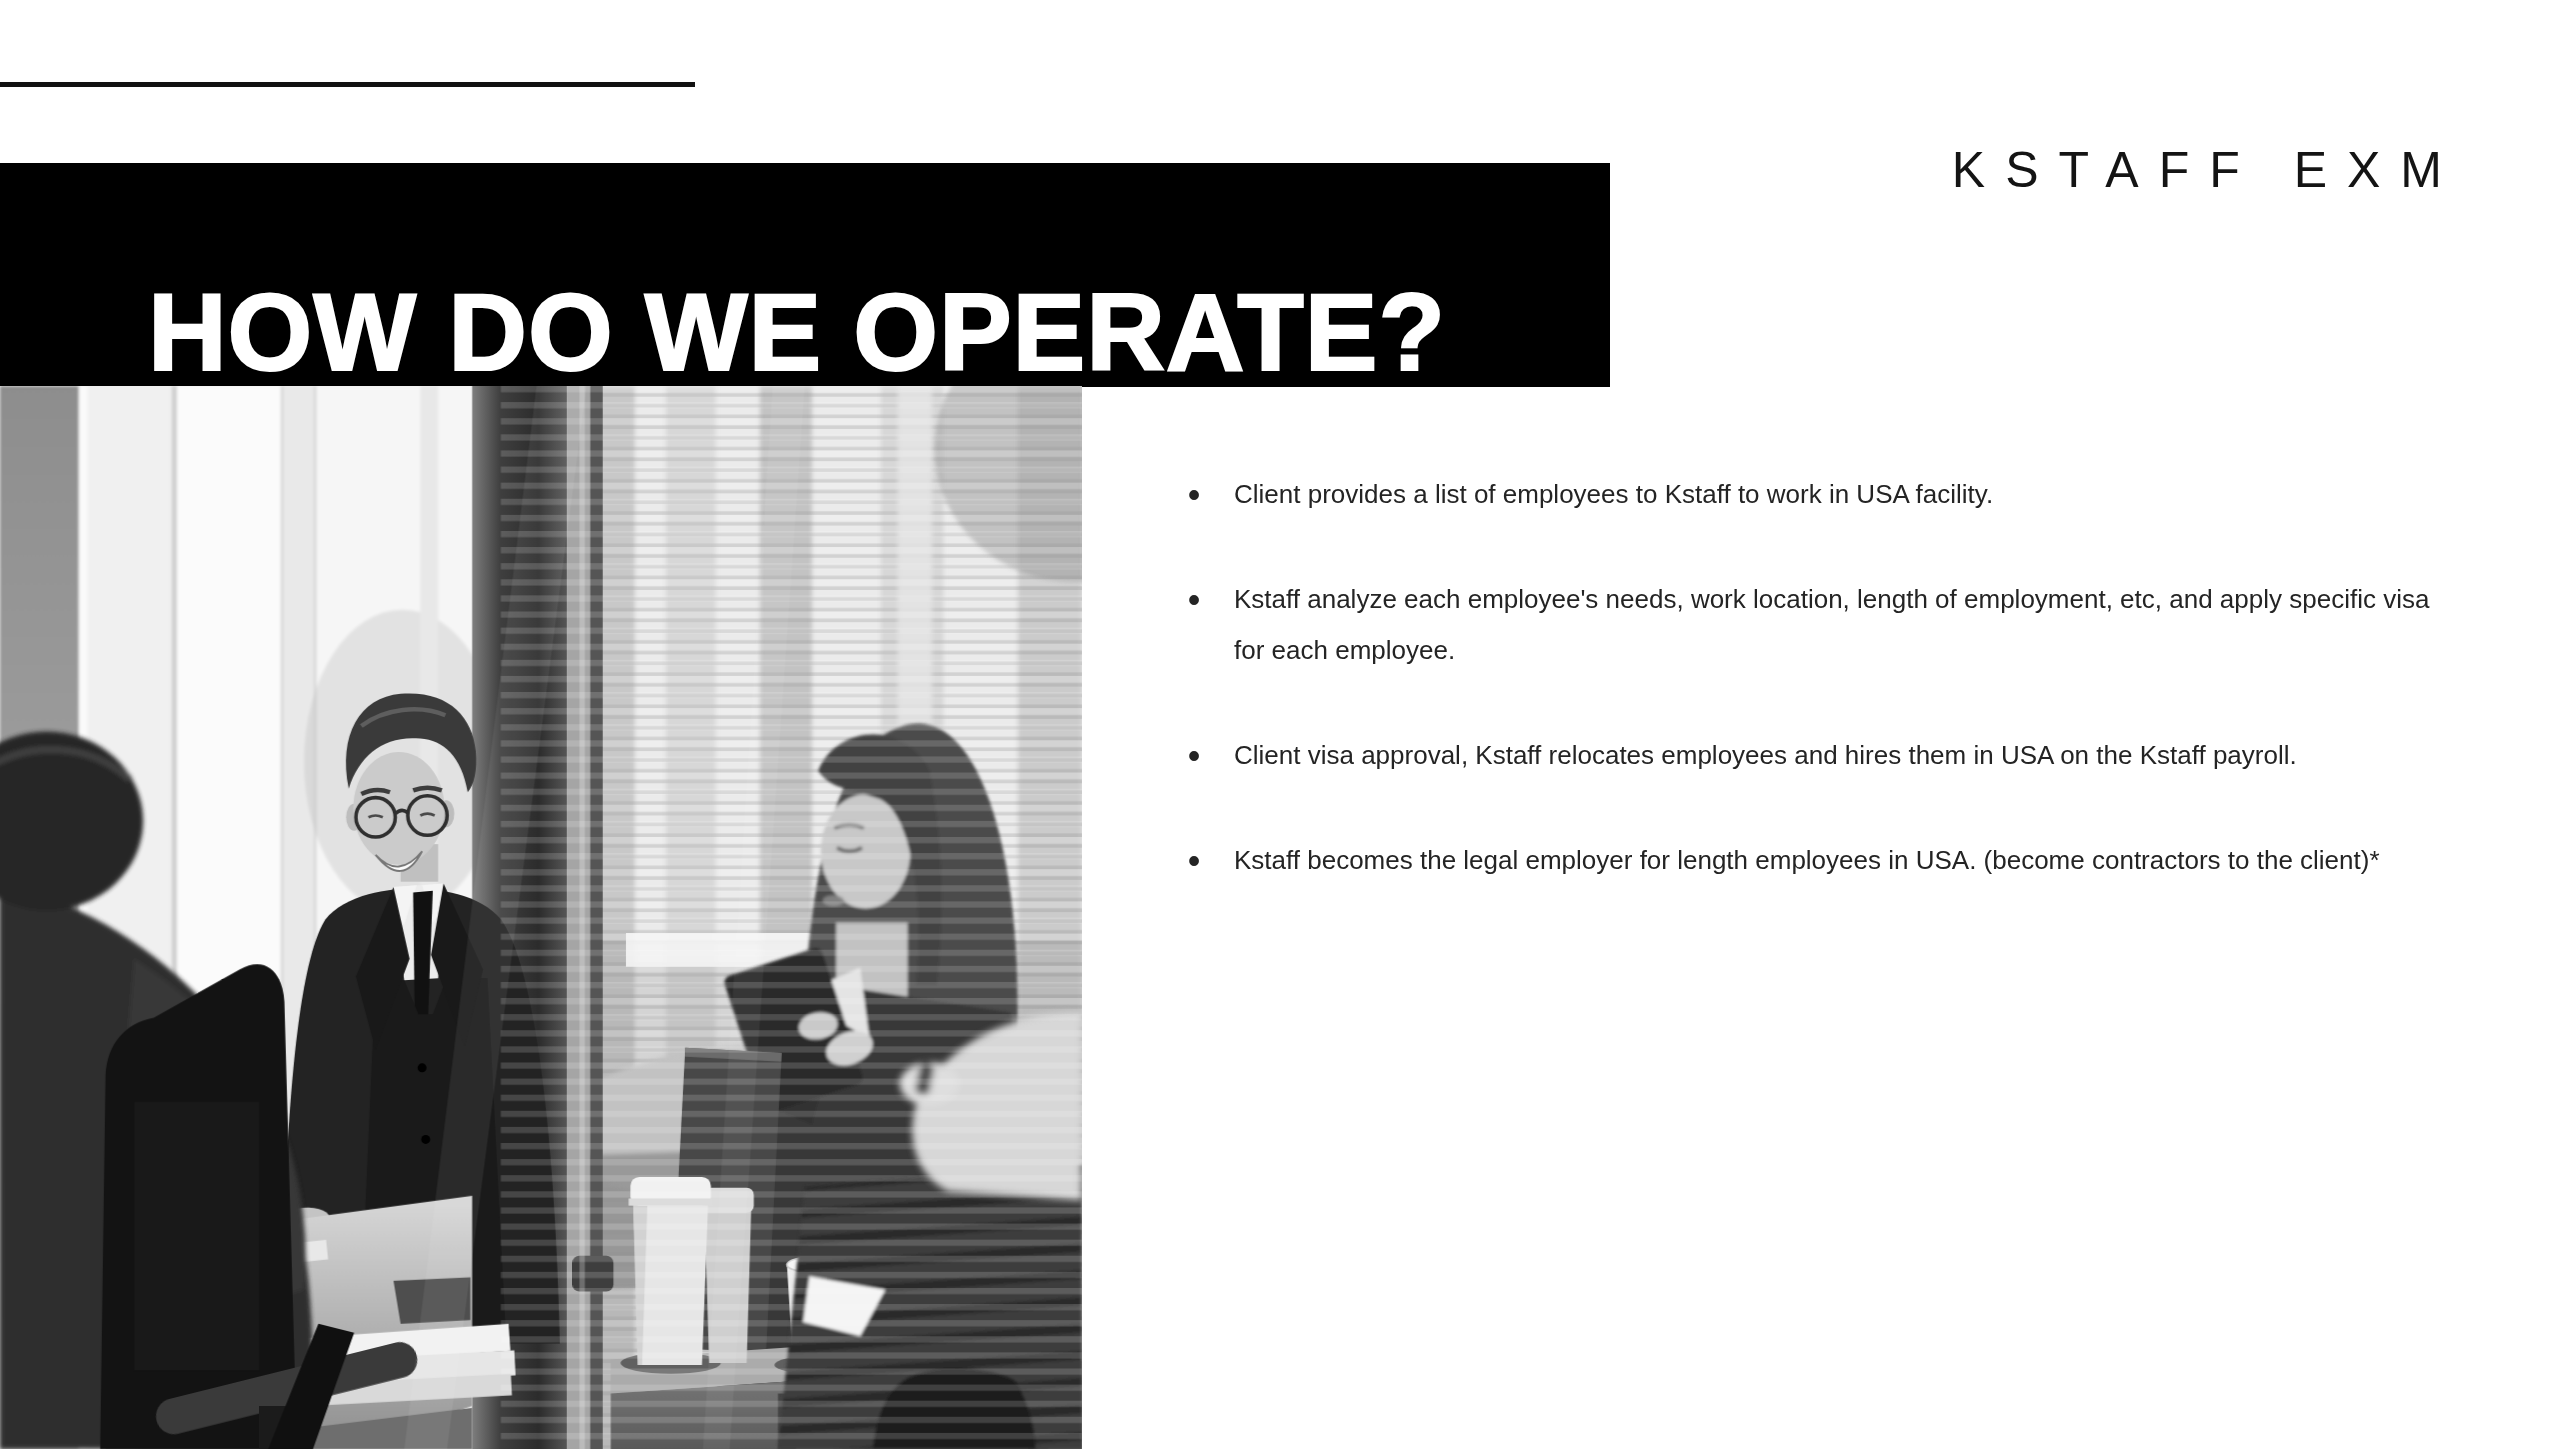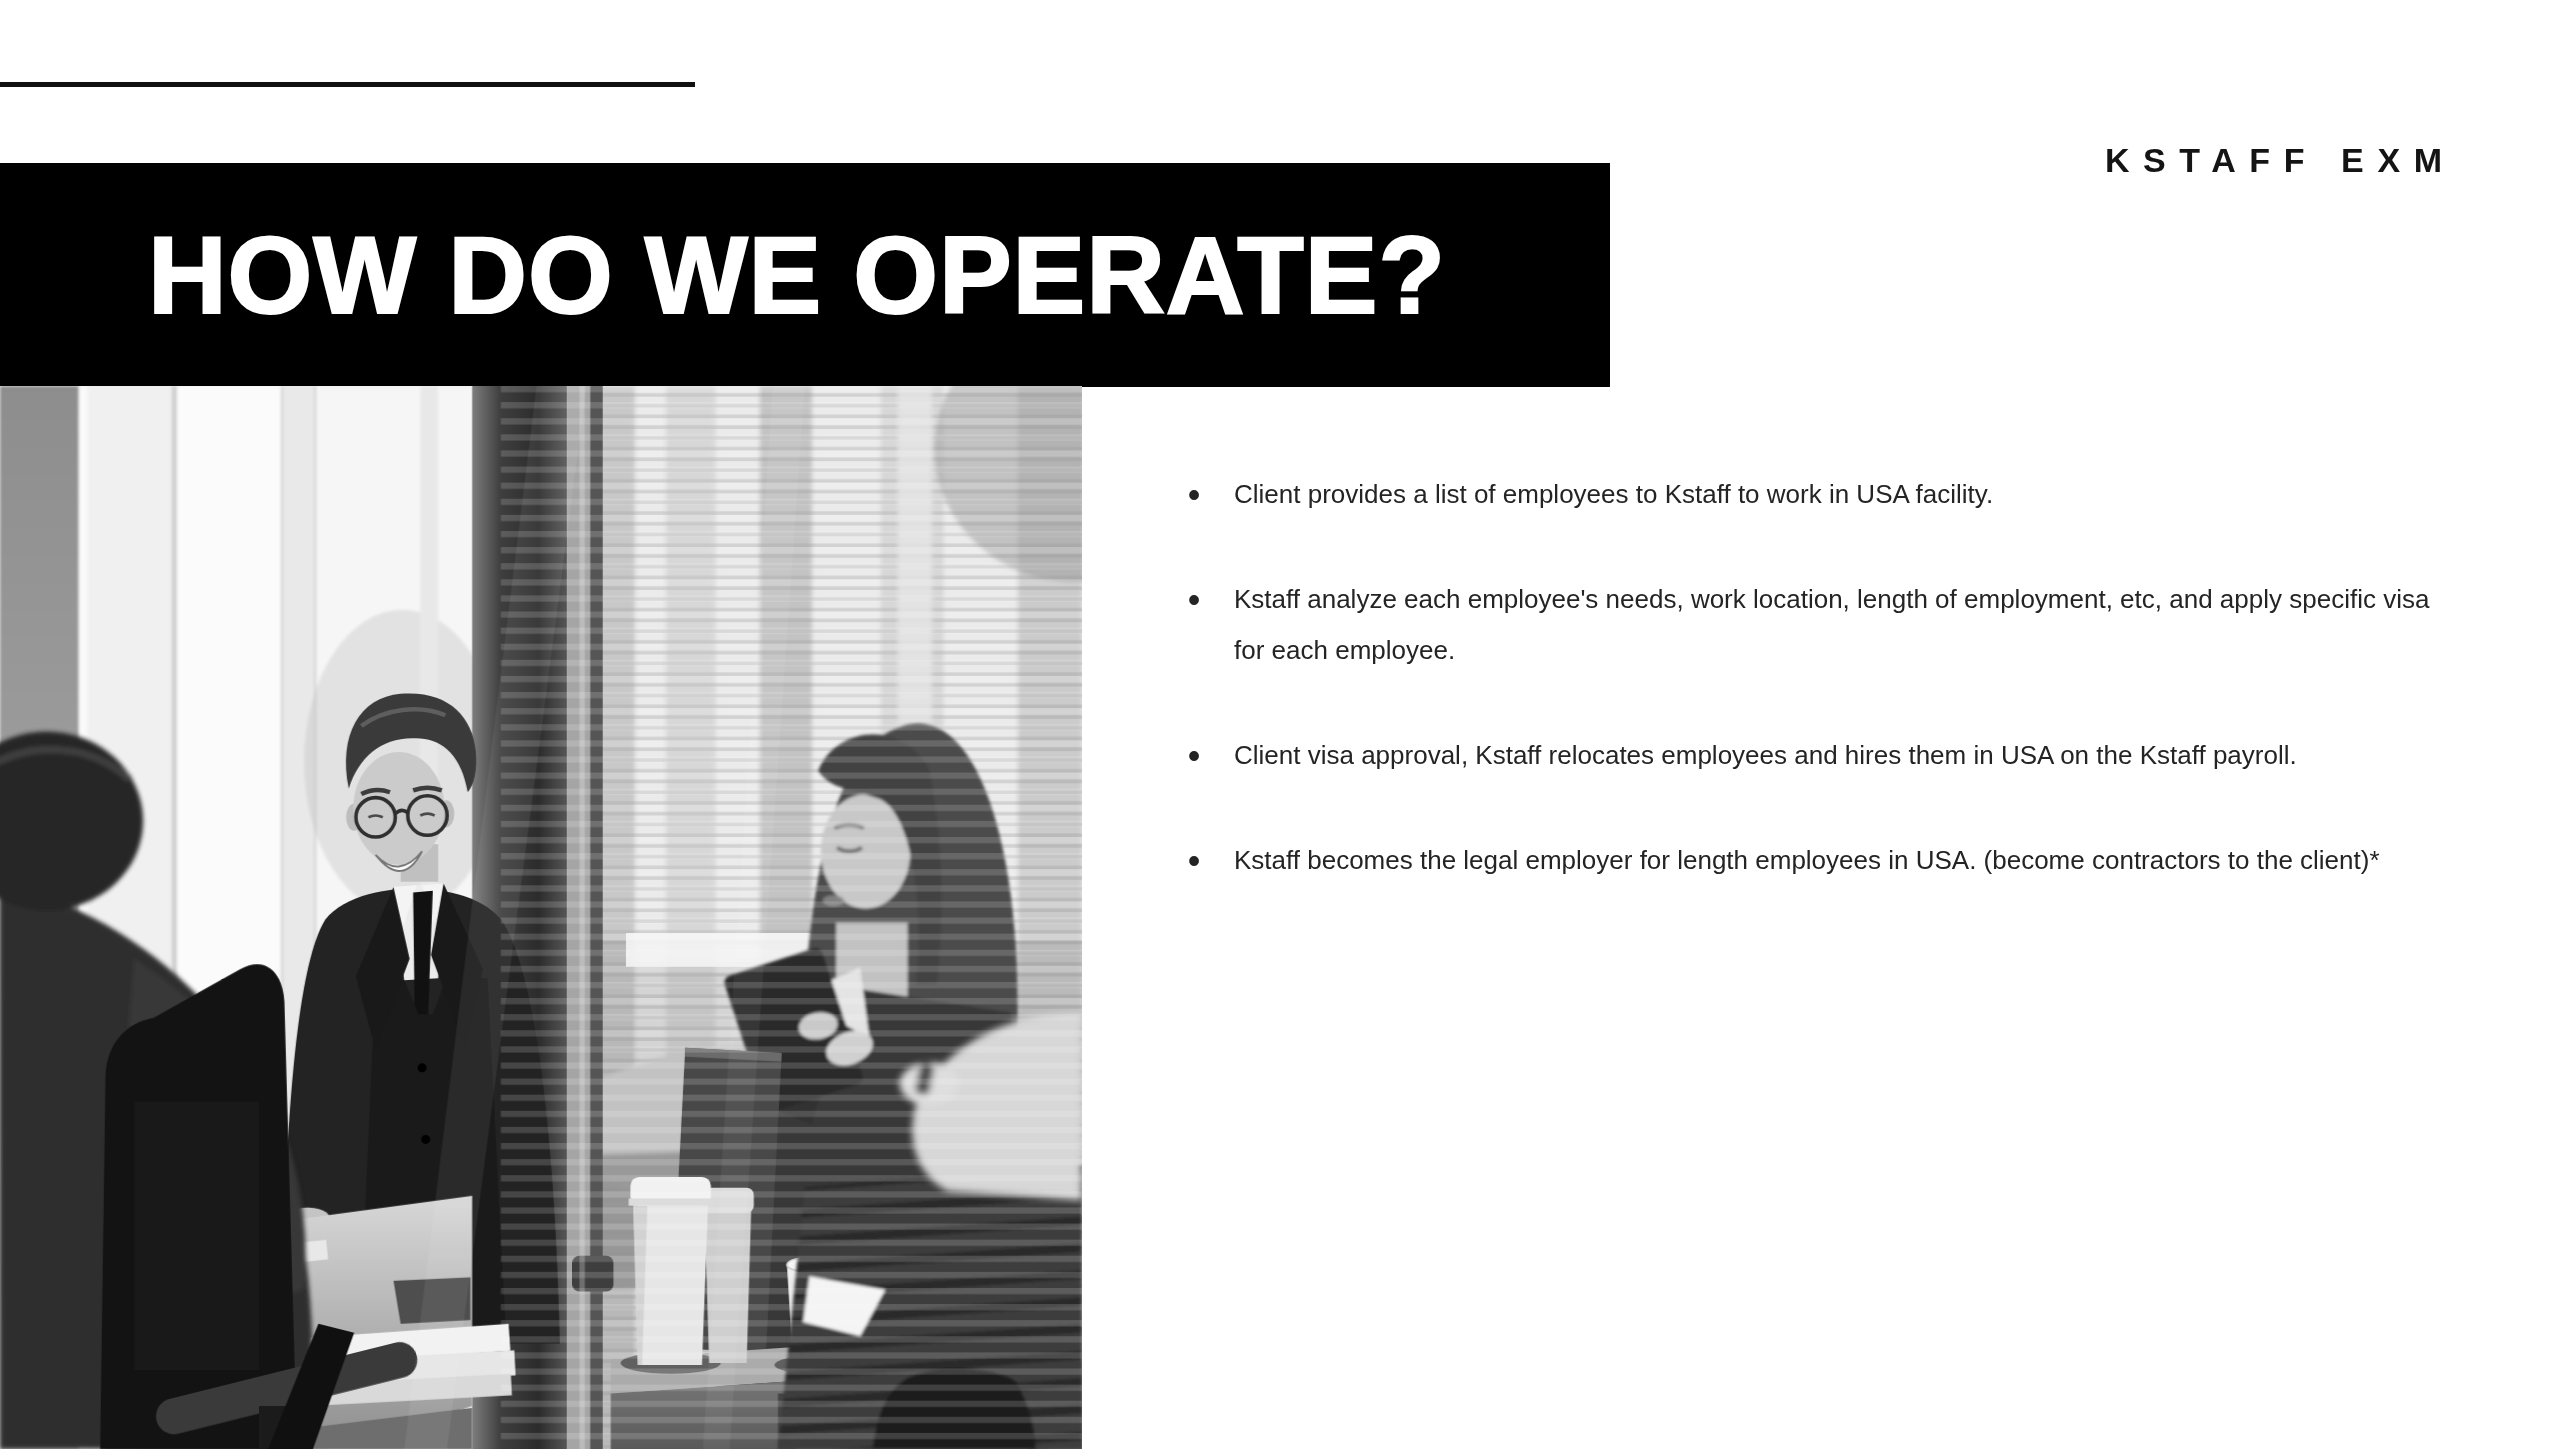--- a/index.html
+++ b/index.html
@@ -8,26 +8,26 @@
     width:2576px;height:1449px;
     background:#ffffff;
     overflow:hidden;
     font-family:"Liberation Sans", sans-serif;
   }
   .accent-line{
     position:absolute;left:0;top:82px;width:695px;height:5.4px;background:#111111;
   }
   .brand{
     position:absolute;top:141px;right:134px;
-    font-size:34px;font-weight:700;color:#141414;
+    font-size:50px;font-weight:400;color:#141414;
     letter-spacing:0.40em;margin-right:-0.40em;white-space:nowrap;
   }
   .banner{
     position:absolute;left:0;top:163px;width:1610px;height:224px;
-    background:#000000;display:flex;align-items:center;
+    background:#000000;display:flex;align-items:flex-end;
   }
   .banner h1{
     margin:0;padding-left:148px;
     font-size:109px;line-height:1;font-weight:700;
     color:#ffffff;-webkit-text-stroke:2.2px #ffffff;
     letter-spacing:0.9px;white-space:nowrap;
   }
   .photo{
     position:absolute;left:0;top:386px;width:1082px;height:1063px;
     background:#efefef;overflow:hidden;

